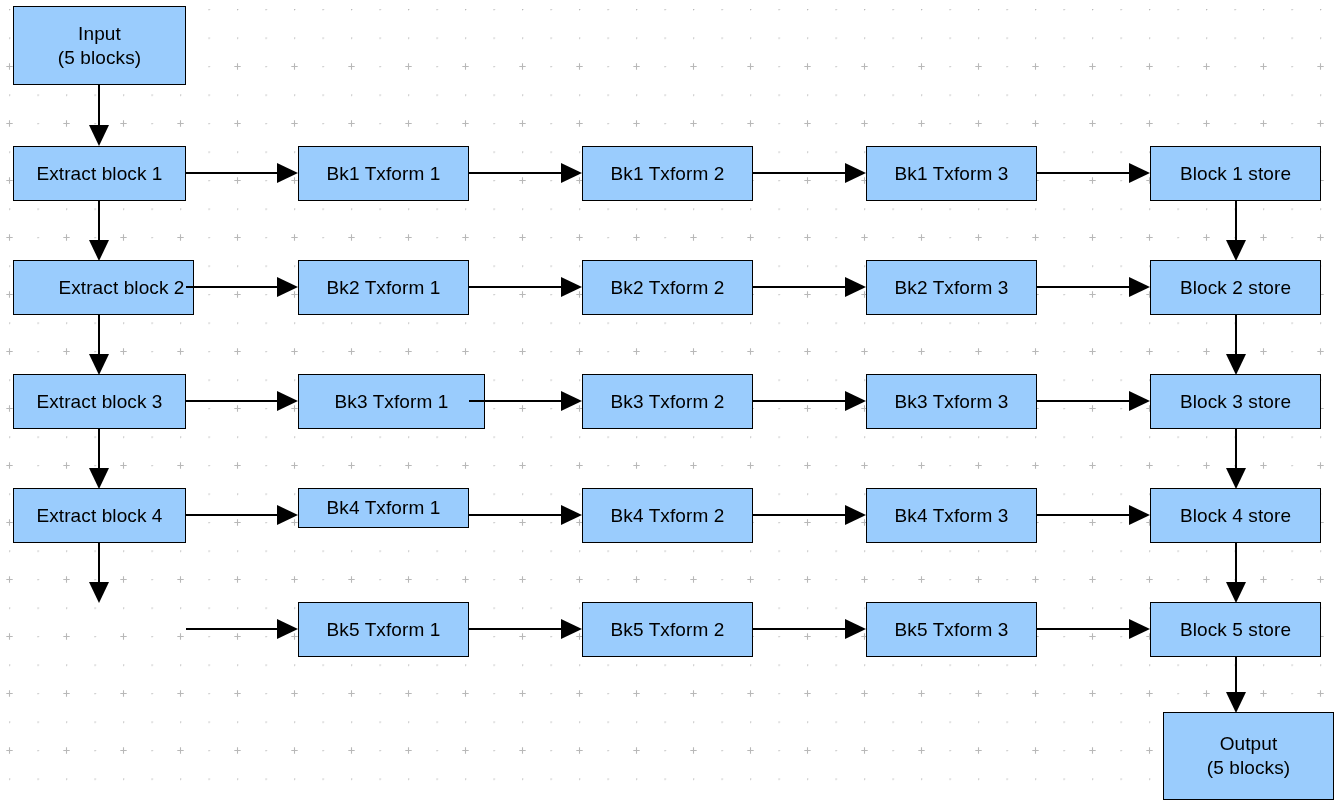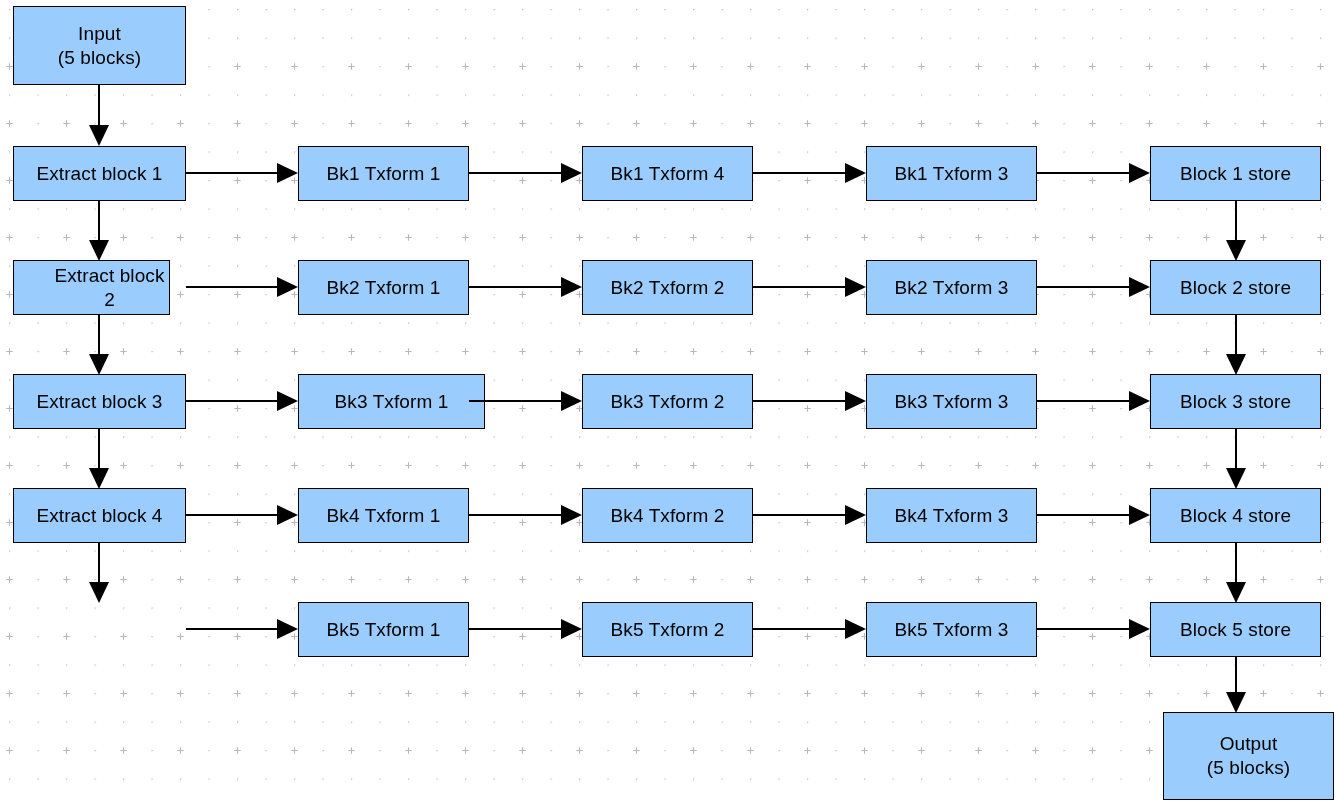--- a/index.html
+++ b/index.html
@@ -391,31 +391,31 @@
             <path d="M1317.3 750.5H1323.7M1320.5 747.3V753.7" stroke="#b8b8b8" stroke-width="1.1" fill="none"></path>
           </g>
       </g>
     </svg>
   </div>
 
   <div class="node" style="left:13px; top:6px; width:173px; height:79px;">Input
 (5 blocks)</div>
 
   <div class="node" style="left:13px; top:146px; width:173px; height:55px;">Extract block 1</div>
-  <div class="node" style="left:13px; top:260px; width:157px; height:55px;padding-left:36px;">Extract block 2</div>
+  <div class="node" style="left:13px; top:260px; width:181px; height:55px;padding-left:36px;">Extract block 2</div>
   <div class="node" style="left:13px; top:374px; width:173px; height:55px;">Extract block 3</div>
   <div class="node" style="left:13px; top:488px; width:173px; height:55px;">Extract block 4</div>
 
   <div class="node" style="left:298px; top:146px; width:171px; height:55px;">Bk1 Txform 1</div>
   <div class="node" style="left:298px; top:260px; width:171px; height:55px;">Bk2 Txform 1</div>
   <div class="node" style="left:298px; top:374px; width:187px; height:55px;">Bk3 Txform 1</div>
-  <div class="node" style="left:298px; top:488px; width:171px; height:55px;">Bk4 Txform 1</div>
+  <div class="node" style="left:298px; top:488px; width:171px; height:40px;">Bk4 Txform 1</div>
   <div class="node" style="left:298px; top:602px; width:171px; height:55px;">Bk5 Txform 1</div>
 
-  <div class="node" style="left:582px; top:146px; width:171px; height:55px;">Bk1 Txform 4</div>
+  <div class="node" style="left:582px; top:146px; width:171px; height:55px;">Bk1 Txform 2</div>
   <div class="node" style="left:582px; top:260px; width:171px; height:55px;">Bk2 Txform 2</div>
   <div class="node" style="left:582px; top:374px; width:171px; height:55px;">Bk3 Txform 2</div>
   <div class="node" style="left:582px; top:488px; width:171px; height:55px;">Bk4 Txform 2</div>
   <div class="node" style="left:582px; top:602px; width:171px; height:55px;">Bk5 Txform 2</div>
 
   <div class="node" style="left:866px; top:146px; width:171px; height:55px;">Bk1 Txform 3</div>
   <div class="node" style="left:866px; top:260px; width:171px; height:55px;">Bk2 Txform 3</div>
   <div class="node" style="left:866px; top:374px; width:171px; height:55px;">Bk3 Txform 3</div>
   <div class="node" style="left:866px; top:488px; width:171px; height:55px;">Bk4 Txform 3</div>
   <div class="node" style="left:866px; top:602px; width:171px; height:55px;">Bk5 Txform 3</div>

